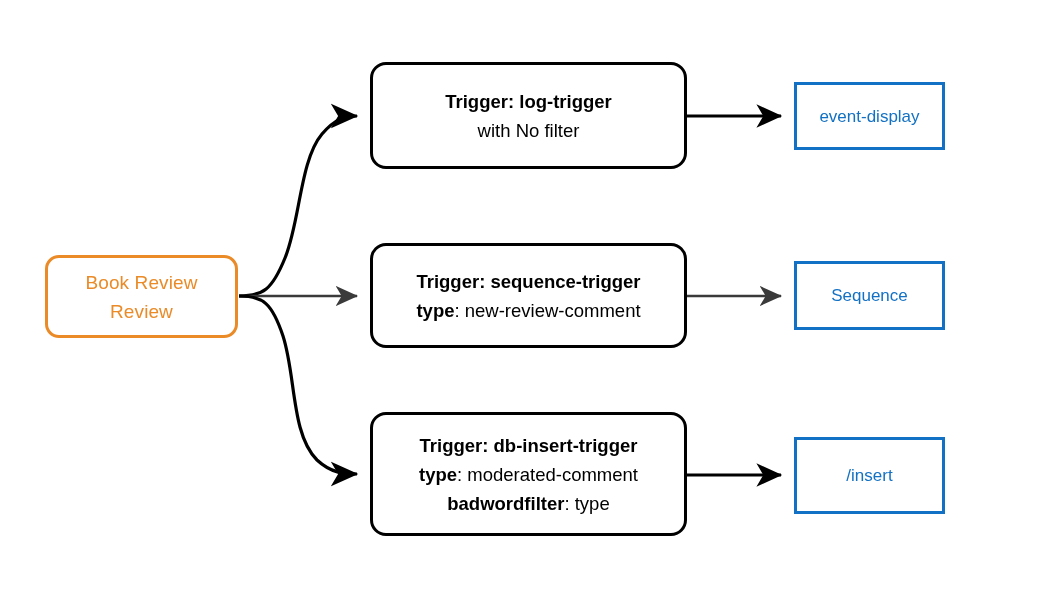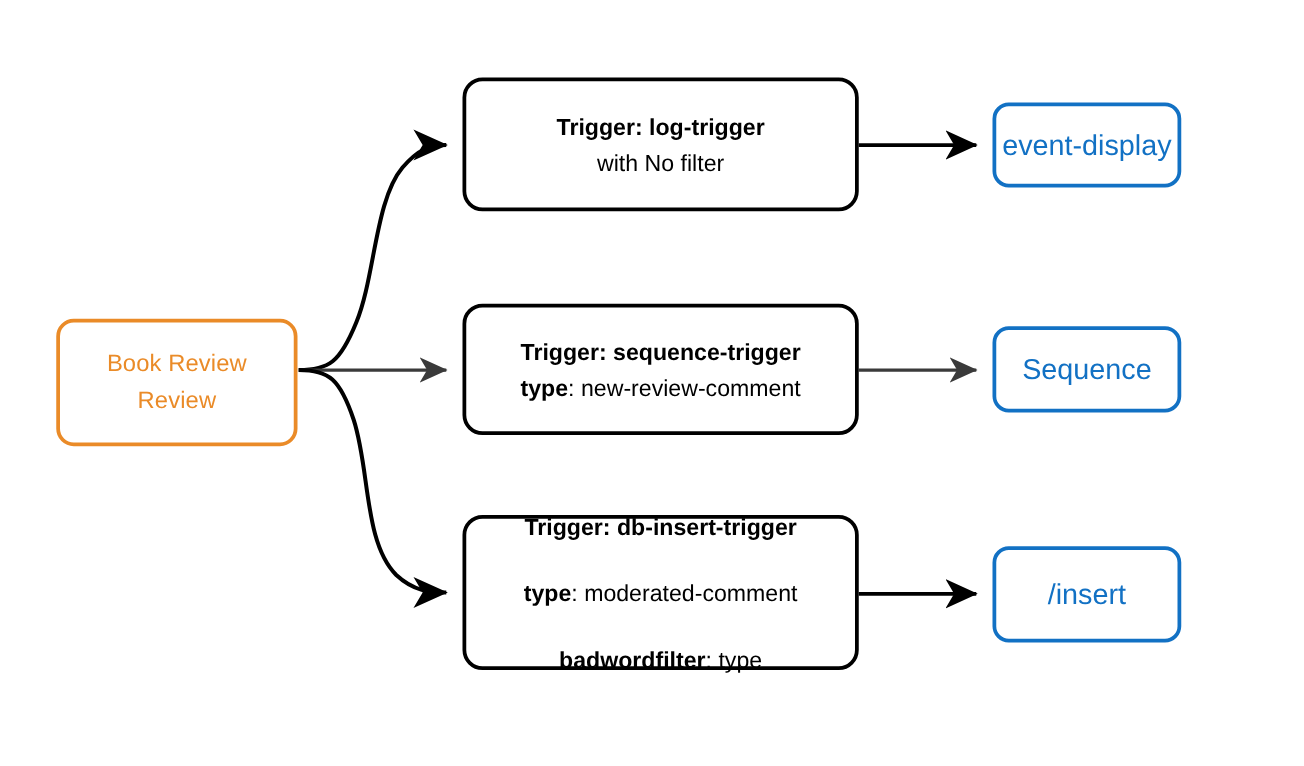--- a/index.html
+++ b/index.html
@@ -33,21 +33,21 @@
     align-items: center;
     justify-content: center;
     background: #ffffff;
     text-align: center;
   }
   
   .node.broker {
     left: 45px;
     top: 255px;
     width: 193px;
-    height: 102px;
+    height: 83px;
     border: 3px solid #EA8B28;
     border-radius: 14px;
     color: #EA8B28;
     font-size: 19px;
     line-height: 29px;
     letter-spacing: 0.1px;
   }
   
   .node.trigger {
     border: 3px solid #000000;
@@ -59,29 +59,29 @@
     width: 317px;
   }
   .node.trigger .line {
     white-space: nowrap;
   }
   .node.trigger .b {
     font-weight: bold;
   }
   #trigger-1 { top: 62px;  height: 107px; }
   #trigger-2 { top: 243px; height: 105px; }
-  #trigger-3 { top: 412px; height: 124px; gap: 24px; }
+  #trigger-3 { top: 412px; height: 124px; }
   
   .node.target {
     left: 794px;
     width: 151px;
     border: 3px solid #1271C4;
-    border-radius: 13px;
+    border-radius: 0;
     color: #1271C4;
-    font-size: 23px;
+    font-size: 17px;
     line-height: 29px;
   }
   #target-1 { top: 82px;  height: 68px; }
   #target-2 { top: 261px; height: 69px; justify-content: center; }
   #target-3 { top: 437px; height: 77px; }
 </style>
 </head>
 <body>
 
 <div id="canvas">

